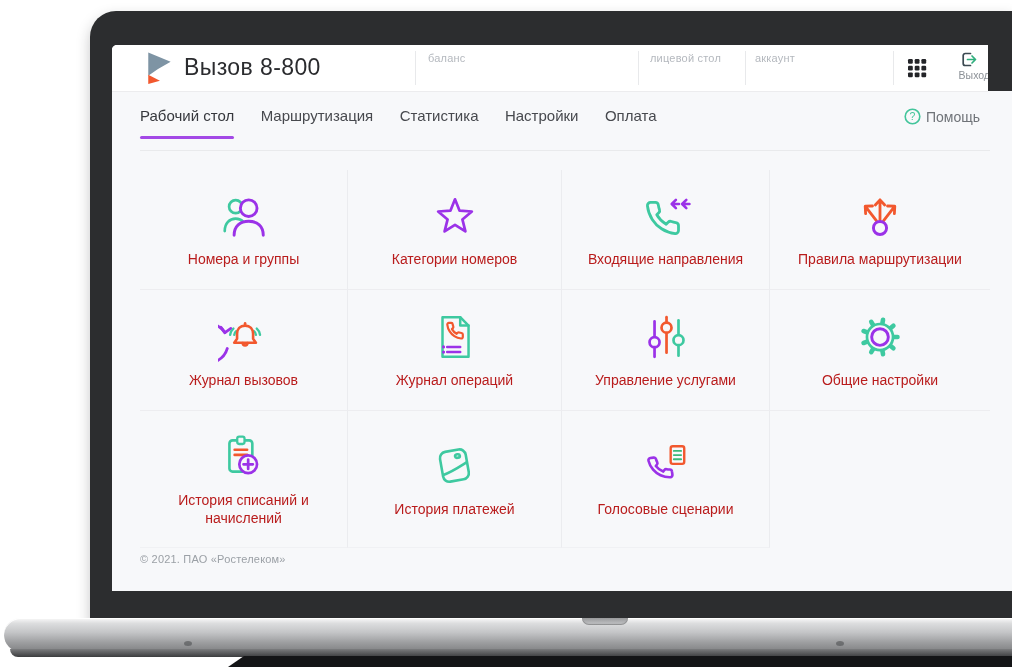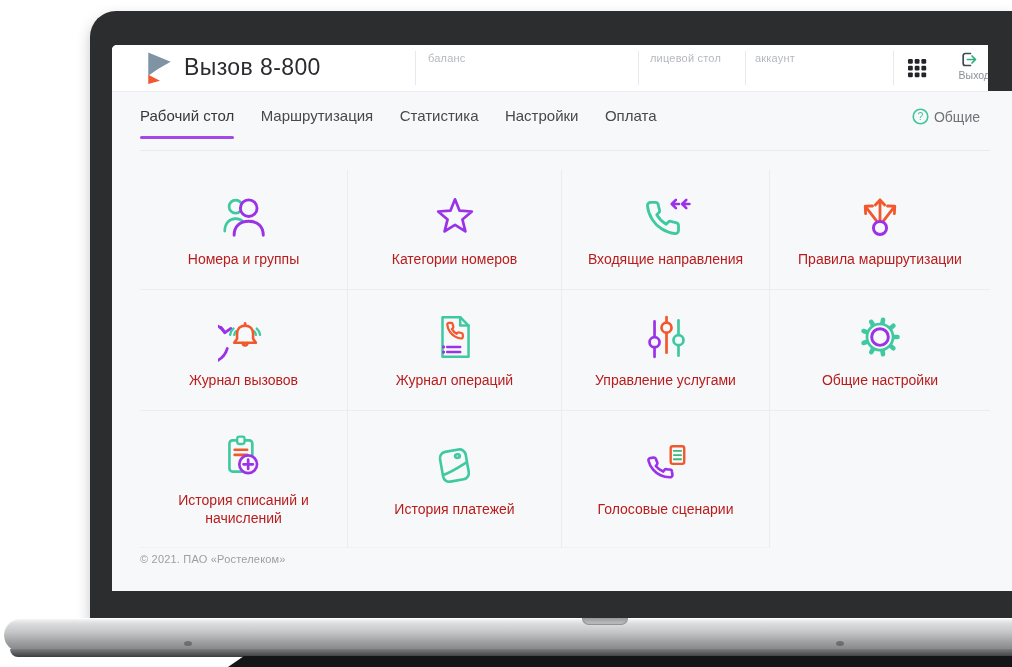--- a/index.html
+++ b/index.html
@@ -124,21 +124,21 @@
         <span class="tab">Статистика</span>
         <span class="tab">Настройки</span>
         <span class="tab">Оплата</span>
       </div>
       <div class="nav-hairline"></div>
       <button class="help-link">
         <svg width="17" height="17" viewBox="0 0 17 17">
           <circle cx="8.5" cy="8.5" r="7.3" fill="none" stroke="#43c59b" stroke-width="1.6"></circle>
           <text x="8.5" y="12.2" font-size="10.5" text-anchor="middle" fill="#43c59b" font-family="Liberation Sans,sans-serif">?</text>
         </svg>
-        <span>Общие</span>
+        <span>Помощь</span>
       </button>
 
       <div class="grid">
 
         <div class="cell">
           <div class="ic">
               <svg width="50" height="50" viewBox="0 0 48 48">
             <g fill="none" stroke="#3ec9a0" stroke-width="2.6" stroke-linecap="round">
               <circle cx="16" cy="15" r="6.3"></circle>
               <path d="M5.5 38.5 c0-7.5 4.7-12 10.5-12 s10.5 4.5 10.5 12"></path>

